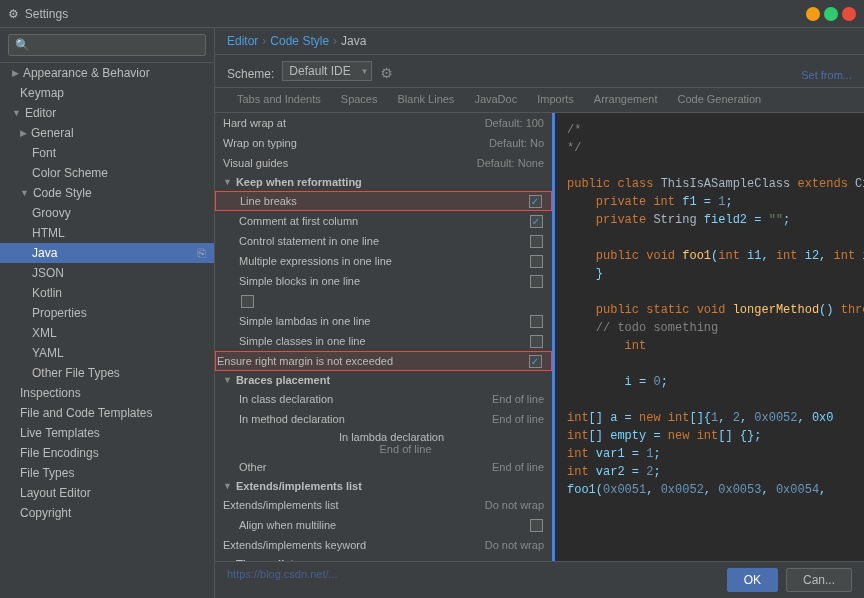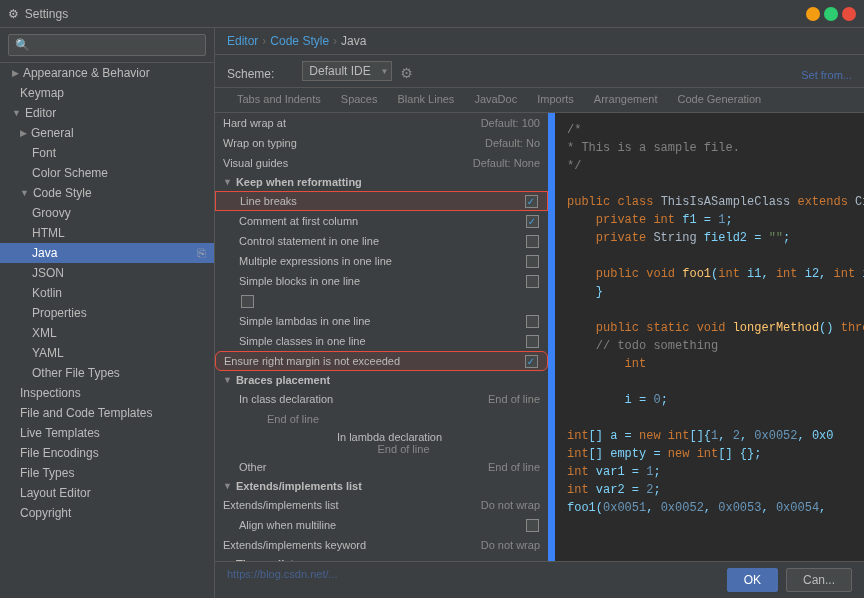--- a/index.html
+++ b/index.html
@@ -26,33 +26,33 @@
     .sidebar-item.indent2 { padding-left: 32px; }
     
     
     .content { flex: 1; display: flex; flex-direction: column; background: #3c3f41; overflow: hidden; }
     
     .breadcrumb { padding: 6px 12px; font-size: 12px; color: #888; border-bottom: 1px solid #555; display: flex; align-items: center; gap: 4px; }
     .breadcrumb .current { color: #bbbbbb; }
     
     .scheme-bar { padding: 6px 12px; display: flex; align-items: flex-end; gap: 8px; border-bottom: 1px solid #555; }
     .scheme-select { background: #45494a; border: 1px solid #646464; color: #bbbbbb; padding: 2px 20px 2px 6px; font-size: 12px; appearance: none; -webkit-appearance: none; position: relative; cursor: pointer; }
-    .scheme-select-wrap { position: relative; display: inline-block; margin-left: 20px; }
+    .scheme-select-wrap { position: relative; display: inline-block; }
     .scheme-select-wrap::after { content: '▼'; position: absolute; right: 4px; top: 50%; transform: translateY(-50%); font-size: 8px; color: #888; pointer-events: none; }
     .gear-icon { color: #888; cursor: pointer; font-size: 14px; }
     .set-from { margin-left: auto; color: #4b6eaf; cursor: pointer; font-size: 11px; }
     
     .tabs-bar { display: flex; border-bottom: 1px solid #555; background: #3c3f41; padding: 0 12px; }
     .tab { padding: 5px 10px; cursor: pointer; font-size: 11px; color: #888; border-bottom: 2px solid transparent; white-space: nowrap; }
     .tab.active { color: #bbbbbb; border-bottom: 2px solid #4b9eda; }
     
     .body-split { display: flex; flex: 1; overflow: hidden; }
     
     
-    .settings-panel { width: 340px; overflow-y: auto; border-right: 7px solid #3b82f6; background: #3c3f41; flex-shrink: 0; }
+    .settings-panel { width: 340px; overflow-y: auto; border-right: 3px solid #3b82f6; background: #3c3f41; flex-shrink: 0; }
     
     .setting-row { padding: 2px 8px; display: flex; align-items: center; justify-content: space-between; min-height: 20px; }
     .setting-label { color: #bbbbbb; font-size: 11px; flex: 1; }
     .setting-value { color: #888; font-size: 11px; min-width: 80px; text-align: right; }
     
     .section-header { padding: 3px 8px; display: flex; align-items: center; gap: 4px; background: #3c3f41; }
     .section-header .arrow { font-size: 9px; color: #888; }
     .section-header-label { font-size: 11px; color: #bbbbbb; font-weight: bold; }
     
     .highlighted-row { border: 1px solid #e74c3c; background: rgba(231, 76, 60, 0.1); }
@@ -272,36 +272,37 @@
             <div class="check-box empty"></div>
           </div>
         </div>
         <div class="setting-row" style="padding-left:24px;">
           <span class="setting-label">Simple classes in one line</span>
           <div class="checkbox-area">
             <div class="check-box empty"></div>
           </div>
         </div>
 
-        <div class="setting-row highlighted-row" style="padding-left:8px;border-radius:6px;">
+        <div class="setting-row highlighted-row" style="padding-left:1px;">
           <span class="setting-label">Ensure right margin is not exceeded</span>
           <div class="checkbox-area">
             <div class="check-box checked"></div>
           </div>
         </div>
 
         <div class="section-header">
           <span class="arrow">▼</span>
           <span class="section-header-label">Braces placement</span>
         </div>
         <div class="setting-row" style="padding-left:24px;">
           <span class="setting-label">In class declaration</span>
           <span class="setting-value" style="cursor:pointer;">End of line</span>
         </div>
         <div class="setting-row" style="padding-left:24px;">
+          <span class="setting-label">In method declaration</span>
           <span class="setting-value" style="cursor:pointer;">End of line</span>
         </div>
         <div class="setting-row" style="padding-left:24px;flex-direction:column;">
           <span class="setting-label">In lambda declaration</span>
           <span class="setting-value" style="cursor:pointer;">End of line</span>
         </div>
         <div class="setting-row" style="padding-left:24px;">
           <span class="setting-label">Other</span>
           <span class="setting-value" style="cursor:pointer;">End of line</span>
         </div>
@@ -327,21 +328,20 @@
 
         <div class="section-header">
           <span class="arrow">▼</span>
           <span class="section-header-label">Throws list</span>
         </div>
 
       </div>
 
       <div class="code-preview">
         <div class="code-line"><span class="c-comment">/*</span></div>
-        <div class="code-line"><span class="c-comment"> * This is a sample file.</span></div>
         <div class="code-line"><span class="c-comment"> */</span></div>
         <div class="code-line">&nbsp;</div>
         <div class="code-line"><span class="c-keyword">public </span><span class="c-keyword">class </span><span class="c-class">ThisIsASampleClass </span><span class="c-keyword">extends </span><span class="c-class">C1 imp</span></div>
         <div class="code-line">&nbsp;&nbsp;&nbsp;&nbsp;<span class="c-keyword">private </span><span class="c-keyword">int </span><span class="c-default">f1 = </span><span class="c-number">1</span><span class="c-default">;</span></div>
         <div class="code-line">&nbsp;&nbsp;&nbsp;&nbsp;<span class="c-keyword">private </span><span class="c-class">String </span><span class="c-default">field2 = </span><span class="c-string">""</span><span class="c-default">;</span></div>
         <div class="code-line">&nbsp;</div>
         <div class="code-line">&nbsp;&nbsp;&nbsp;&nbsp;<span class="c-keyword">public </span><span class="c-keyword">void </span><span class="c-method">foo1</span><span class="c-default">(</span><span class="c-keyword">int </span><span class="c-default">i1, </span><span class="c-keyword">int </span><span class="c-default">i2, </span><span class="c-keyword">int </span><span class="c-default">i3,</span></div>
         <div class="code-line">&nbsp;&nbsp;&nbsp;&nbsp;<span class="c-default">}</span></div>
         <div class="code-line">&nbsp;</div>
         <div class="code-line">&nbsp;&nbsp;&nbsp;&nbsp;<span class="c-keyword">public </span><span class="c-keyword">static </span><span class="c-keyword">void </span><span class="c-method">longerMethod</span><span class="c-default">() </span><span class="c-keyword">throws E</span></div>

